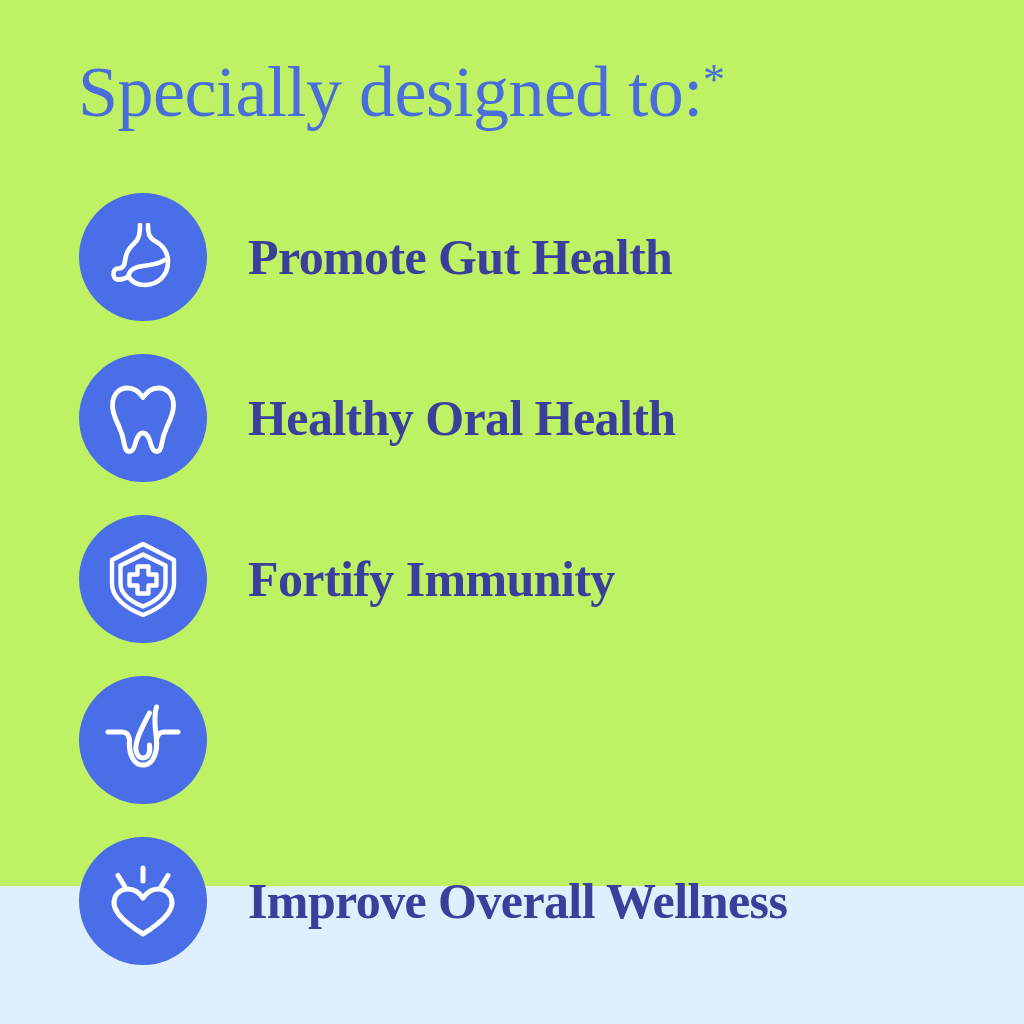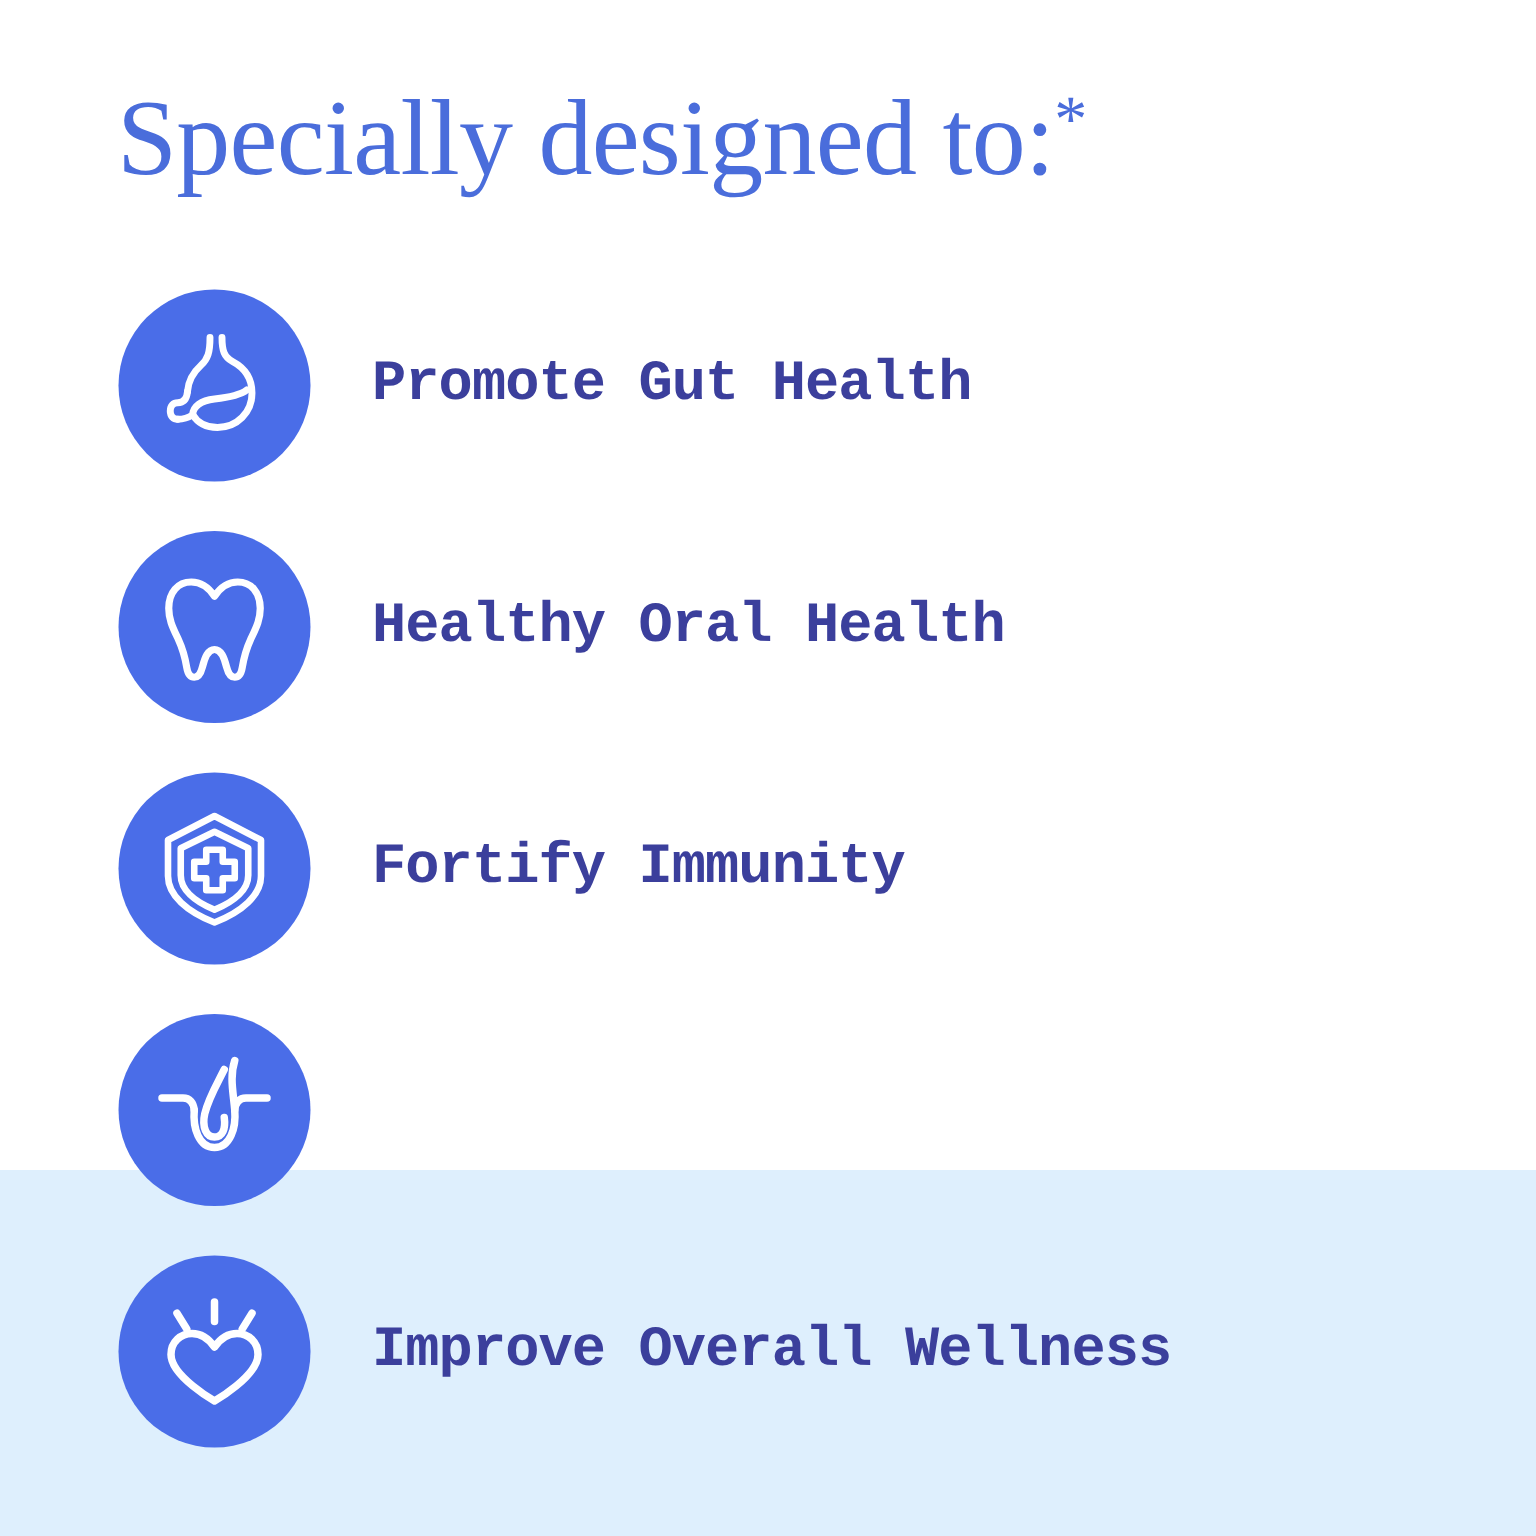--- a/index.html
+++ b/index.html
@@ -10,22 +10,22 @@
     width: 1024px;
     height: 1024px;
     background: #deeffd;
     font-family: "Liberation Sans", sans-serif;
     overflow: hidden;
   }
 
   .panel {
     position: relative;
     width: 1024px;
-    height: 780px;
-    background: #ffffff;
+    height: 886px;
+    background: #bef264;
     box-sizing: border-box;
   }
 
   .heading {
     position: absolute;
     left: 78px;
     top: 56px;
     font-family: "Liberation Serif", "DejaVu Serif", serif;
     font-size: 72px;
     line-height: 1.0;
@@ -69,22 +69,22 @@
   }
   .badge svg {
     display: block;
   }
 
   .row-label {
     position: absolute;
     left: 248px;
     top: 50%;
     transform: translateY(-50%);
-    font-family: Liberation Mono, monospace;
-    font-size: 38px;
+    font-family: Liberation Serif, serif;
+    font-size: 50px;
     font-weight: 700;
     color: #3b3f9c;
     letter-spacing: -0.6px;
     white-space: nowrap;
     line-height: 1.05;
   }
 </style>
 </head>
 <body>
 

